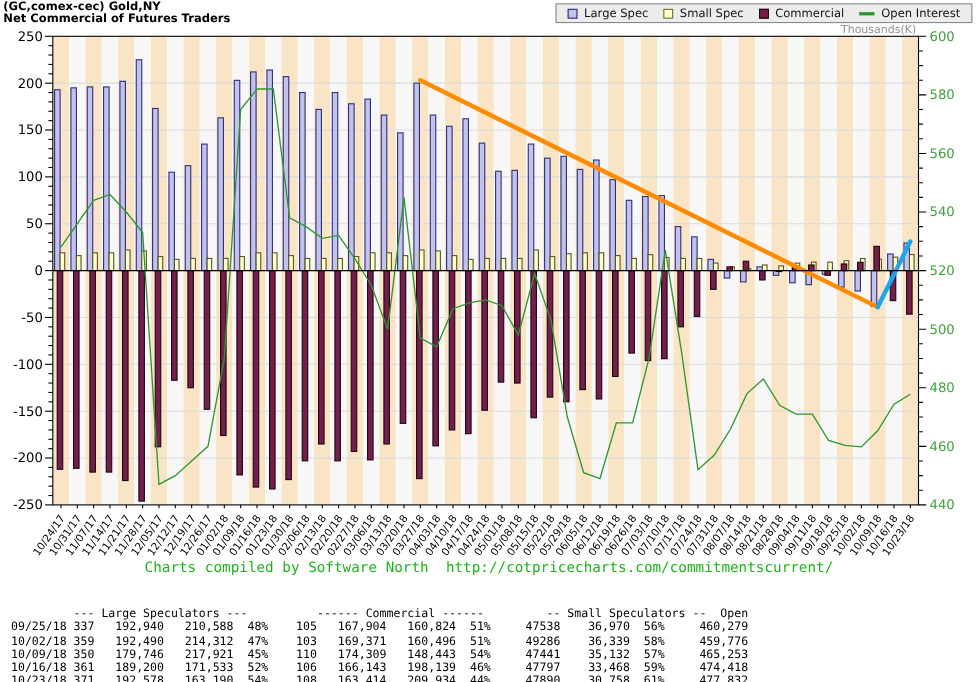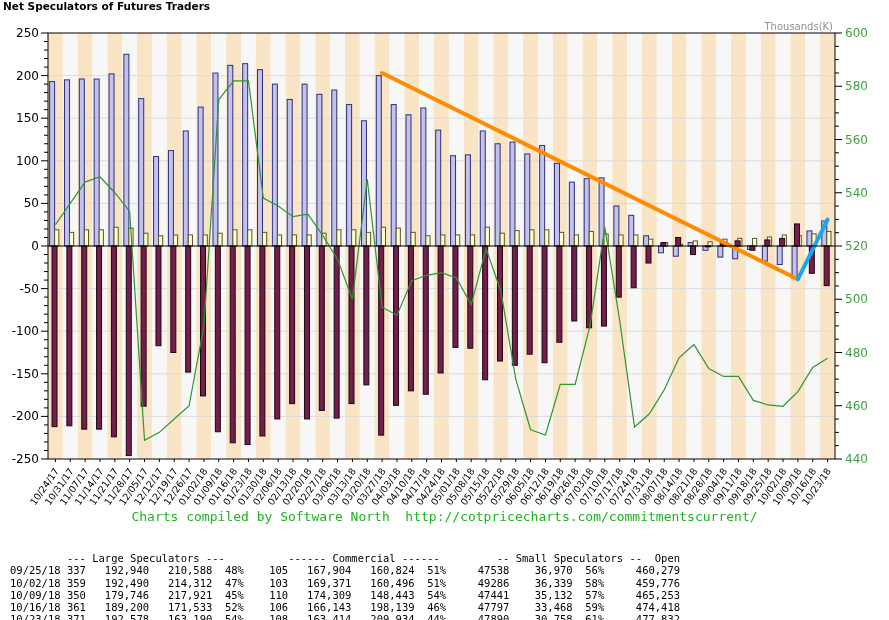--- a/index.html
+++ b/index.html
@@ -18,23 +18,42 @@
                font-family:"DejaVu Sans Mono",monospace;font-size:13px;color:#1EB41E;white-space:pre;}
   .cot-table{position:absolute;left:10px;top:552px;margin:0;
              font-family:"DejaVu Sans Mono",monospace;font-size:10.5px;line-height:12.3px;
              color:#000;white-space:pre;}
 </style>
 </head>
 <body>
 
 <div id="app">
   <div class="titles">
-    <div>Net Speculators of Futures Traders</div>
+    <div>(GC,comex-cec) Gold,NY</div>
+    <div>Net Commercial of Futures Traders</div>
   </div>
 
+  <div class="legend">
+      <span class="legend-item">
+        <span class="sw" style="background: rgb(194, 194, 235); border: 1px solid rgb(46, 46, 122);"></span>
+        <span>Large Spec</span>
+      </span>
+      <span class="legend-item">
+        <span class="sw" style="background: rgb(255, 255, 200); border: 1px solid rgb(107, 107, 53);"></span>
+        <span>Small Spec</span>
+      </span>
+      <span class="legend-item">
+        <span class="sw" style="background: rgb(115, 30, 75); border: 1px solid rgb(28, 7, 19);"></span>
+        <span>Commercial</span>
+      </span>
+      <span class="legend-item">
+        <span class="swline" style="background: rgb(47, 150, 47);"></span>
+        <span>Open Interest</span>
+      </span>
+    </div>
 
   <svg id="chart" width="889" height="522" viewBox="0 0 889 522">
       <g>
         <rect x="48.00" y="33" width="14.85" height="426" fill="#F9E4C5"></rect>
         <rect x="62.85" y="33" width="14.85" height="426" fill="#F7F7F7"></rect>
         <rect x="77.70" y="33" width="14.85" height="426" fill="#F9E4C5"></rect>
         <rect x="92.55" y="33" width="14.85" height="426" fill="#F7F7F7"></rect>
         <rect x="107.40" y="33" width="14.85" height="426" fill="#F9E4C5"></rect>
         <rect x="122.25" y="33" width="14.85" height="426" fill="#F7F7F7"></rect>
         <rect x="137.09" y="33" width="14.85" height="426" fill="#F9E4C5"></rect>

